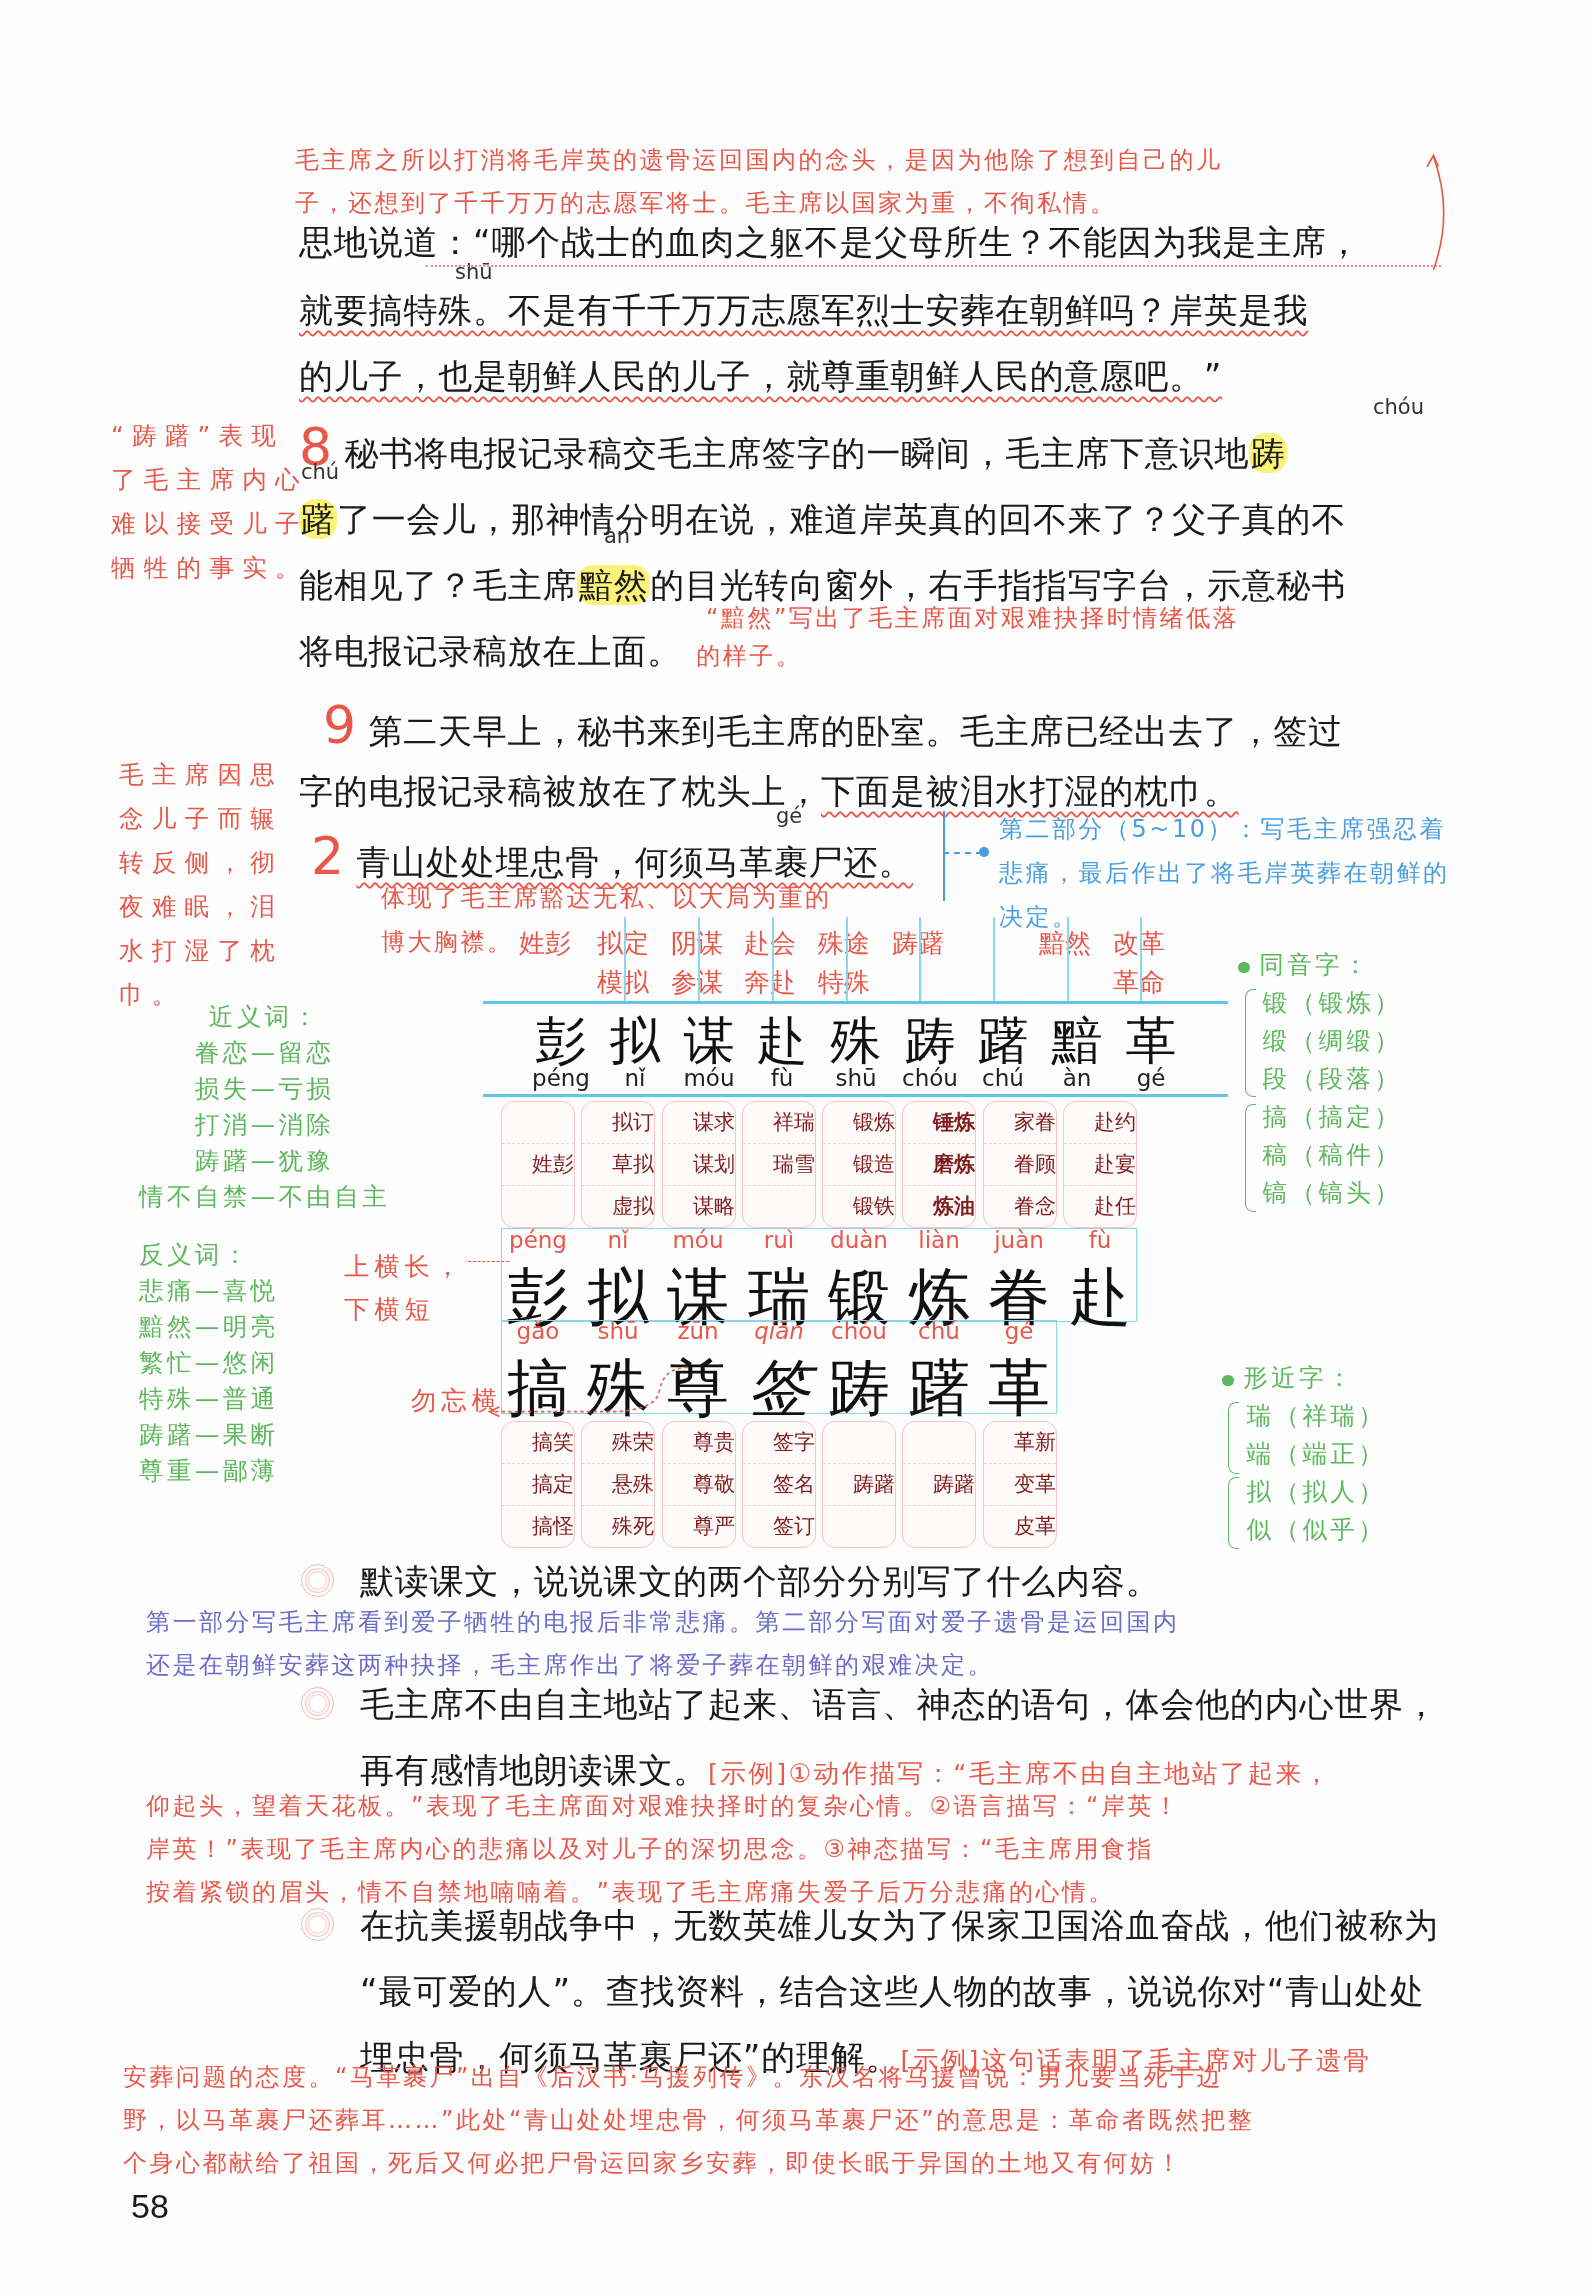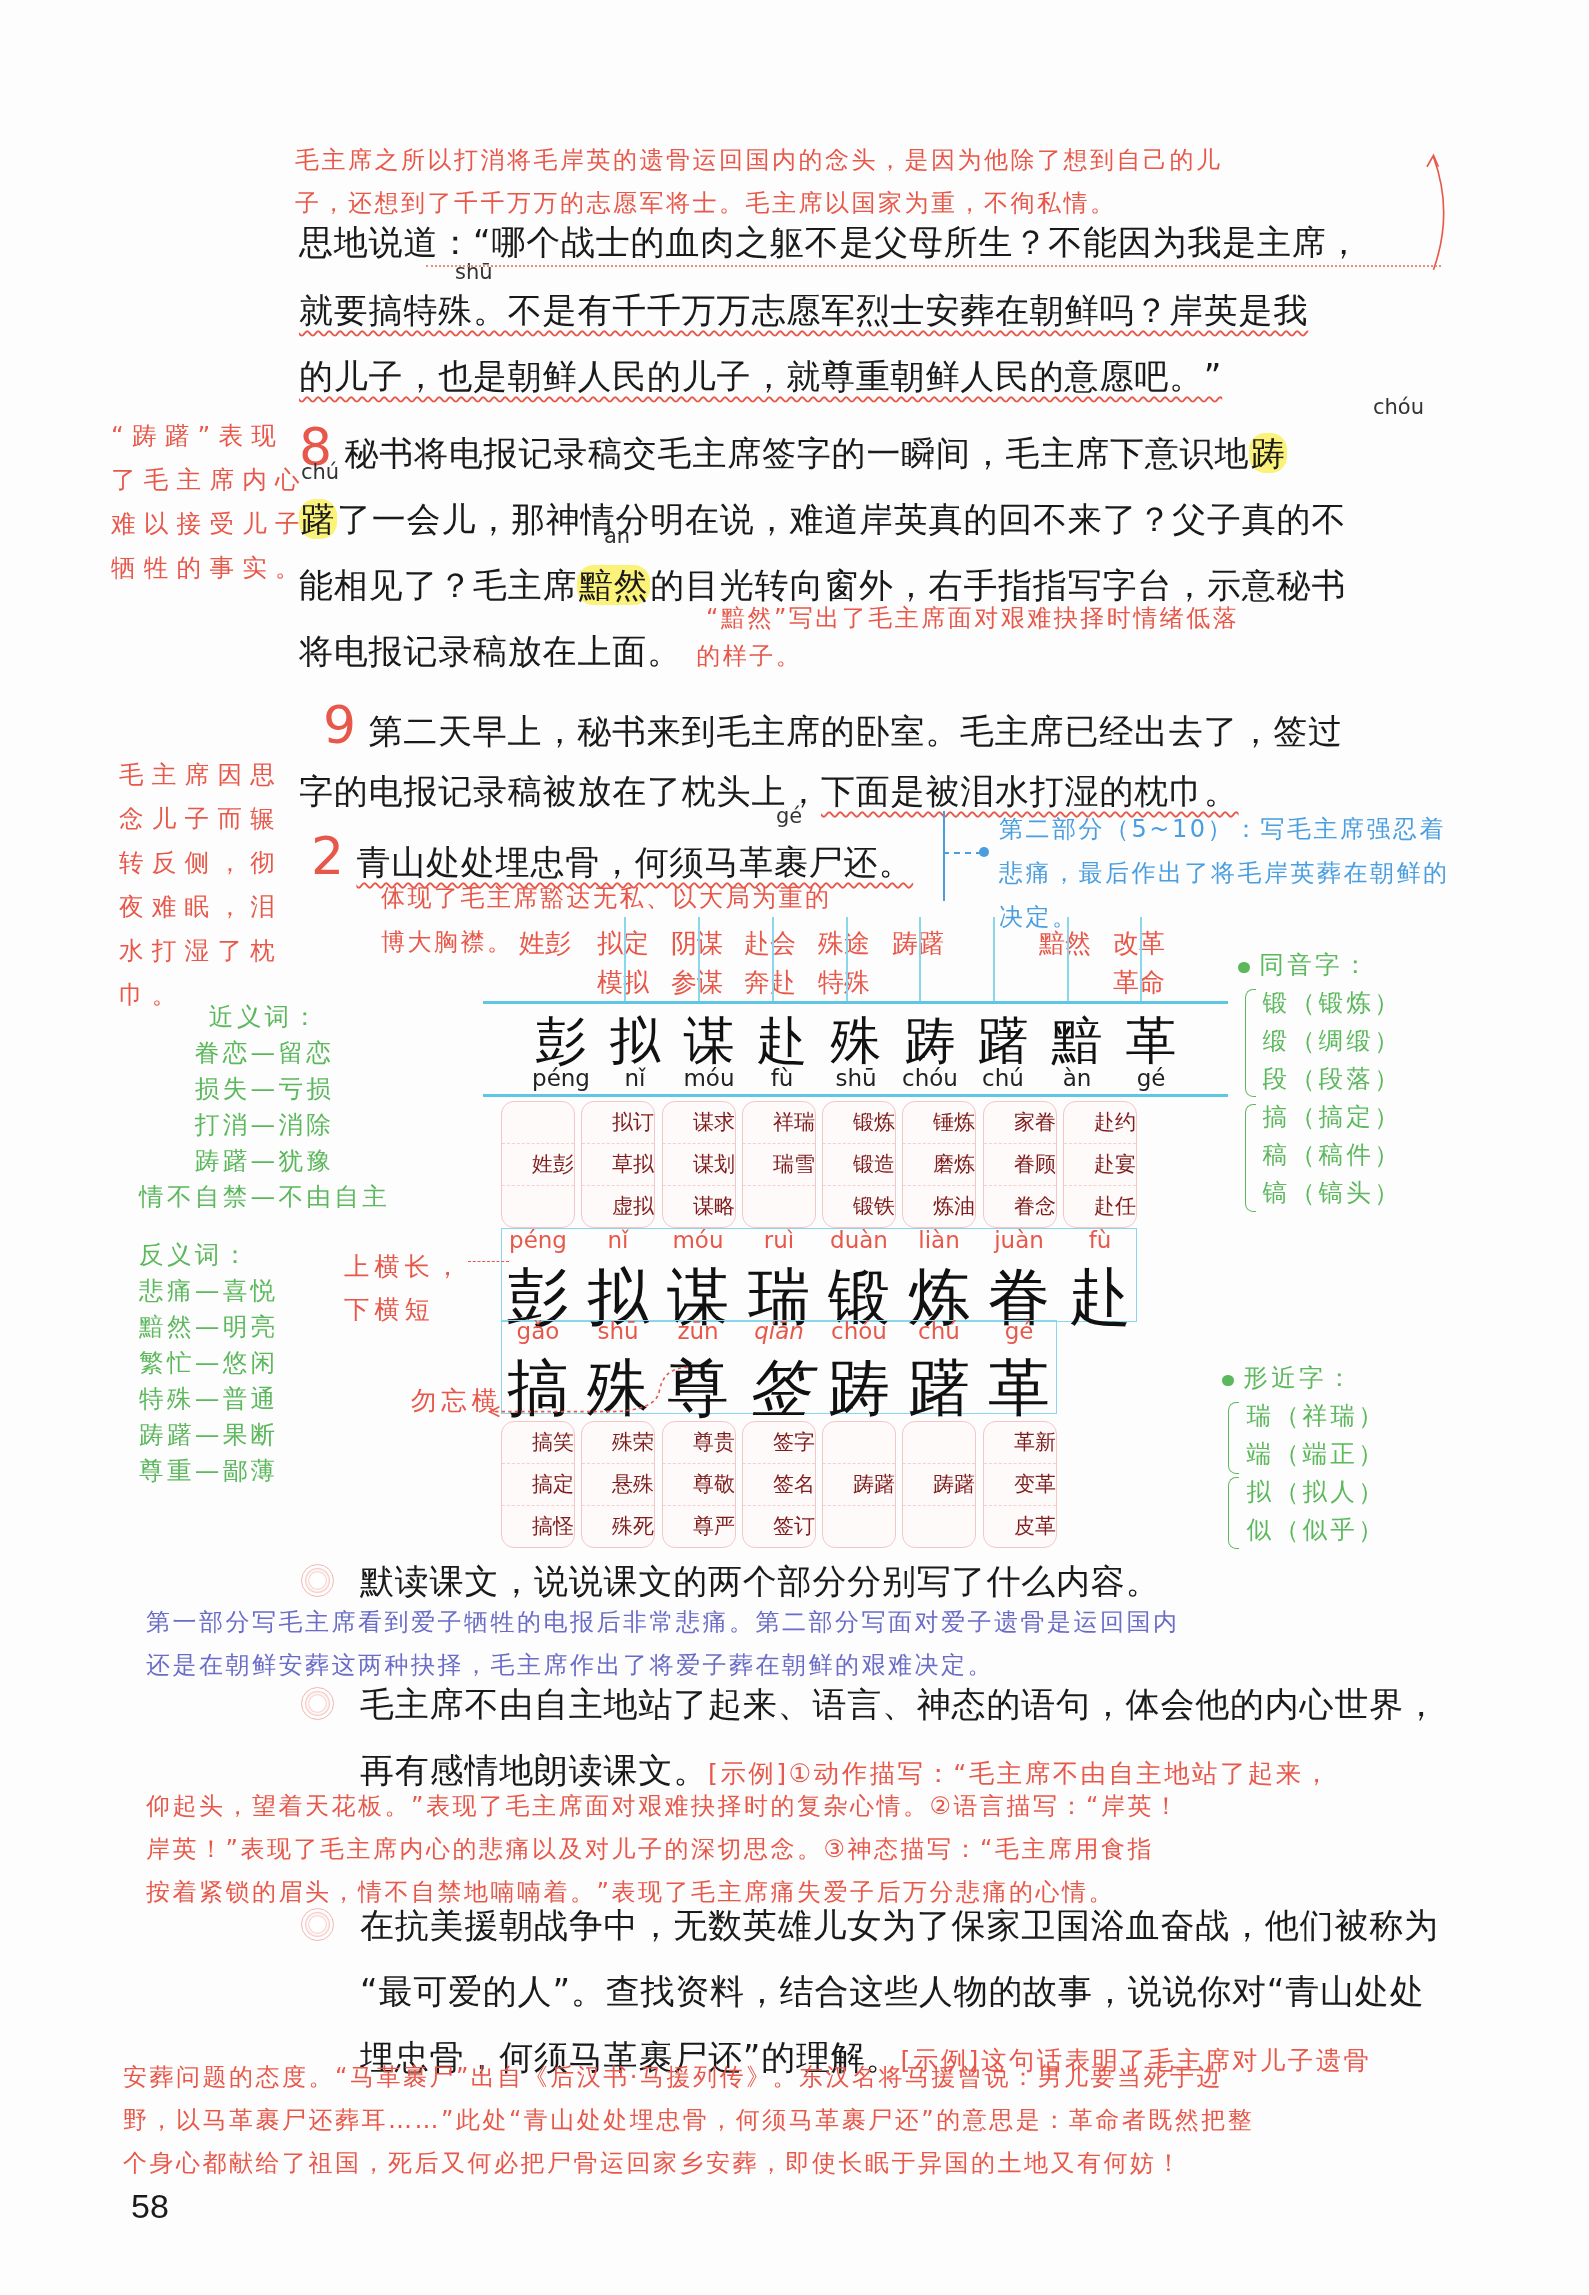--- a/index.html
+++ b/index.html
@@ -179,21 +179,21 @@
 <div class="card" style="left:742px; top:1101px; width:72px;">
     <div class="w">祥瑞</div>
     <div class="w">瑞雪</div>
     <div class="w"></div>
   </div>
 <div class="card" style="left:822px; top:1101px; width:72px;">
     <div class="w">锻炼</div>
     <div class="w">锻造</div>
     <div class="w">锻铁</div>
   </div>
-<div class="card" style="left:902px; top:1101px; width:72px;">
+<div class="card" style="left:902px; top:1101px; width:72px;font-weight:bold;">
     <div class="w">锤炼</div>
     <div class="w">磨炼</div>
     <div class="w">炼油</div>
   </div>
 <div class="card" style="left:983px; top:1101px; width:72px;">
     <div class="w">家眷</div>
     <div class="w">眷顾</div>
     <div class="w">眷念</div>
   </div>
 <div class="card" style="left:1063px; top:1101px; width:72px;">

